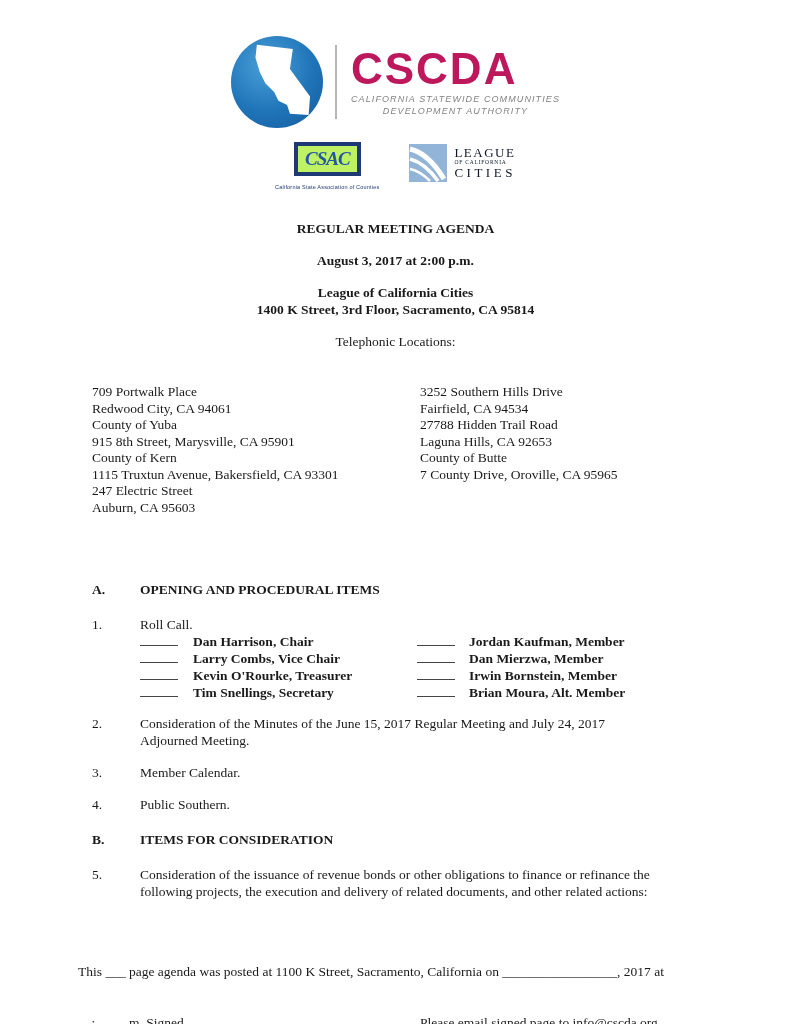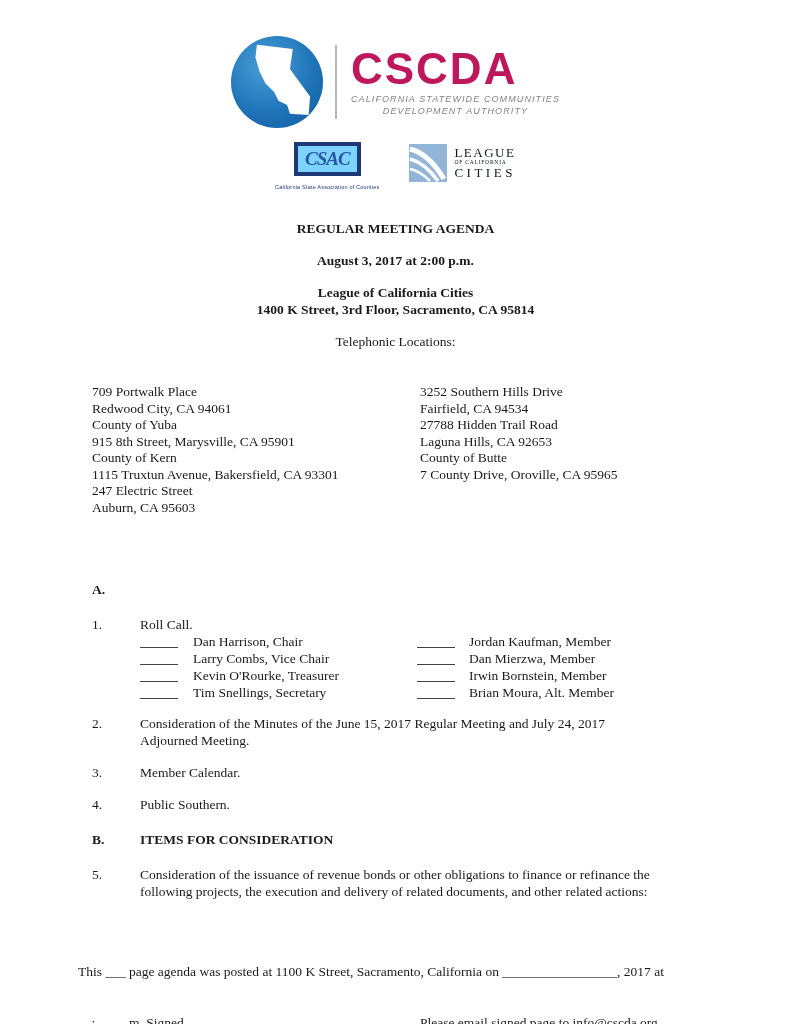--- a/index.html
+++ b/index.html
@@ -24,21 +24,21 @@
   .cscda-acronym { font-family:"Liberation Sans", sans-serif; font-weight:bold;
     font-size:44px; line-height:44px; color:#be185d; letter-spacing:2px; }
   .cscda-sub { font-family:"Liberation Sans", sans-serif; font-size:9px;
     line-height:12px; color:#808285; letter-spacing:1.1px; margin-top:2px;font-style:italic; }
   .cscda-sub.second { margin-top:0; align-self:center; }
 
   
   .logos-row { position:absolute; top:142px; left:0; width:100%;
     display:flex; justify-content:center; align-items:flex-start; gap:30px; }
   .csac-logo { display:flex; flex-direction:column; align-items:center; }
-  .csac-box { border:4px solid #1e3a75; background:#7dd3fc; padding:1px 7px; }
+  .csac-box { border:4px solid #1e3a75; background:#bef264; padding:1px 7px; }
   .csac-acronym { font-family:"Liberation Serif", serif; font-weight:bold;
     font-style:italic; font-size:19px; line-height:24px; color:#2456a4; letter-spacing:-1px; }
   .csac-caption { font-family:"Liberation Sans", sans-serif; font-size:5.5px;
     color:#1e3a75; margin-top:3px; letter-spacing:.2px; }
   .league-logo { display:flex; align-items:center; gap:7px; margin-top:2px; }
   .league-square { width:38px; height:38px; background:#92b4d6; }
   .league-square svg { width:38px; height:38px; display:block; }
   .league-textcol { color:#0f172a; }
   .league-l1 { font-size:13px; line-height:12px; letter-spacing:1.5px; }
   .league-l2 { font-size:5.5px; line-height:7px; letter-spacing:.8px; }
@@ -57,21 +57,21 @@
 
   
   .agenda { position:absolute; top:581px; left:92px; width:616px; }
   .section-head { display:flex; font-weight:bold; margin-bottom:18px; }
   .sec-label { width:48px; }
   .item { display:flex; margin-bottom:15px; }
   .item-num { width:48px; flex:none; }
   .item-text { width:520px; }
   .rollcall { display:flex; margin-top:0; }
   .rc-col { width:277px; flex:none; }
-  .rc-row { display:flex; align-items:center; height:17px; }
+  .rc-row { display:flex; align-items:flex-start; height:17px;font-weight:bold; }
   .blank { width:38px; border-bottom:1px solid #444; height:13px; flex:none; }
   .rc-name { margin-left:15px; }
   .rc-col.right .rc-name { margin-left:14px; }
   .secB { margin-top:18px; }
 
   
   .footer { position:absolute; top:929px; left:78px; width:640px;
     line-height:17px; white-space:pre-wrap; }
 </style>
 </head>
@@ -158,20 +158,21 @@
       <div>247 Electric Street</div>
       <div>Auburn, CA 95603</div>
     </div>
     <div class="loc-cell"></div>
   </div>
 
   <div class="agenda">
 
     <div class="section-head">
       <span class="sec-label">A.</span>
+      <span>OPENING AND PROCEDURAL ITEMS</span>
     </div>
 
     <div class="item" style="margin-bottom:0;">
       <span class="item-num">1.</span>
       <span class="item-text">Roll Call.</span>
     </div>
 
     <div class="rollcall" style="margin-left:48px; margin-bottom:14px;">
       <div class="rc-col">
         <div class="rc-row">

